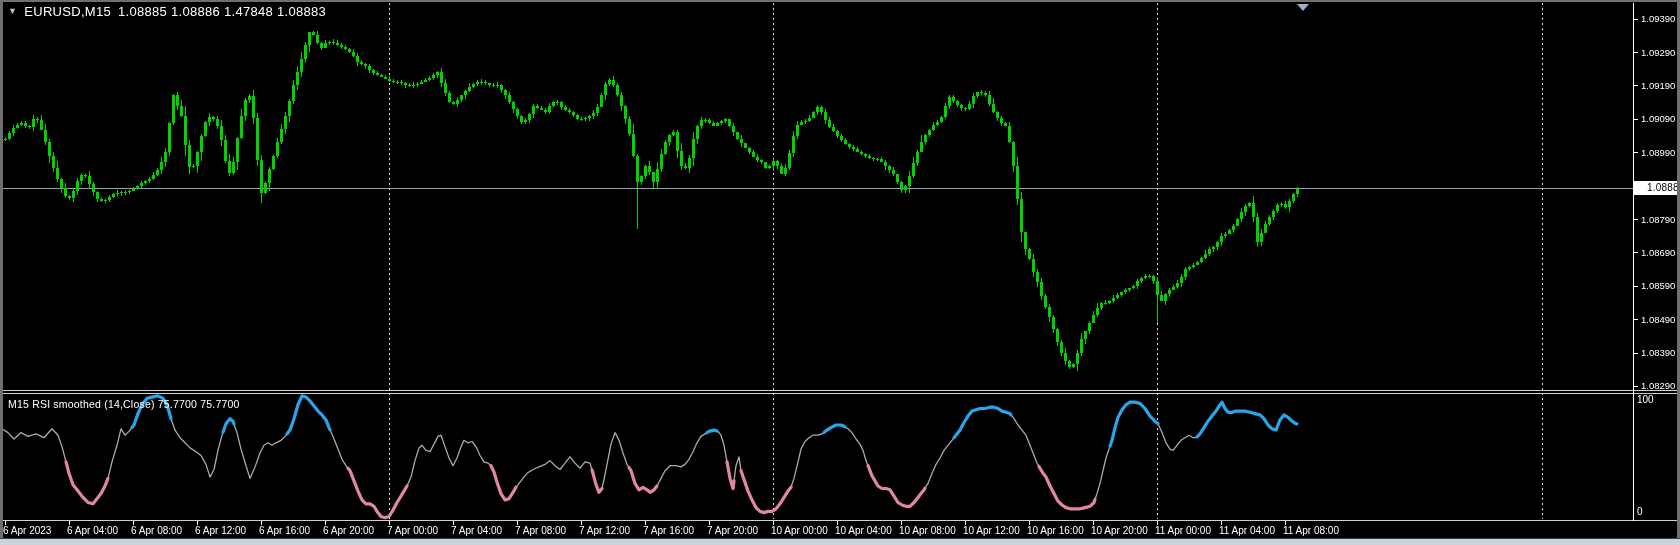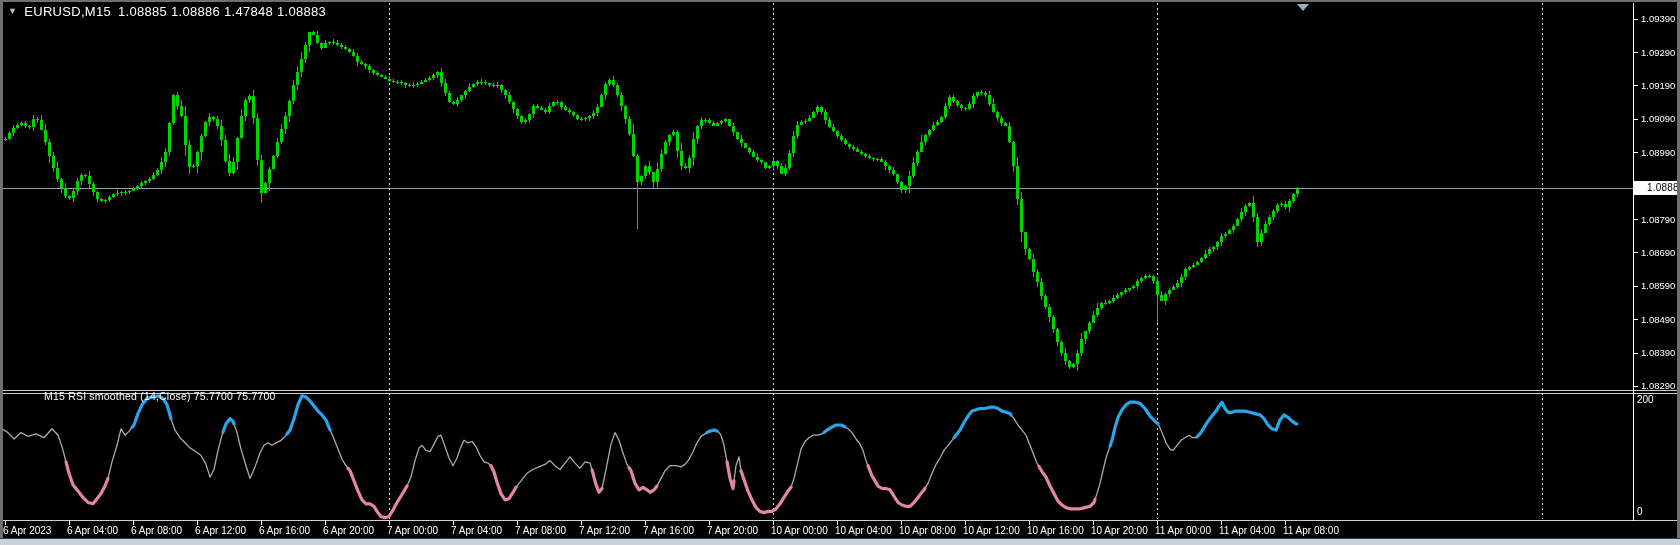--- a/index.html
+++ b/index.html
@@ -13,21 +13,21 @@
   #frame-top{left:0;top:0;width:1680px;height:2px;}
   #frame-left{left:0;top:0;width:3px;height:545px;}
   #frame-right{left:1677px;top:0;width:3px;height:545px;}
   #bottom-strip{position:absolute;left:0;top:538px;width:1680px;height:7px;background:#ccd2d9;border-top:1px solid #3f3f3f;}
   #chart-title{
     position:absolute;left:8px;top:4px;color:#fff;font-size:13px;letter-spacing:.3px;
     white-space:nowrap;display:flex;align-items:center;gap:7px;
   }
   #title-dropdown{font-size:9px;color:#c0c0c0;line-height:1;}
   #rsi-label{
-    position:absolute;left:8px;top:390px;color:#fff;font-size:10.5px;letter-spacing:.2px;white-space:nowrap;margin-left:36px;
+    position:absolute;left:8px;top:398px;color:#fff;font-size:10.5px;letter-spacing:.2px;white-space:nowrap;
   }
   #price-tag{
     position:absolute;left:1634px;top:181px;width:50px;height:14px;background:#fff;color:#000;
     font-size:10px;line-height:14px;padding-left:13px;letter-spacing:.2px;
   }
   #shift-marker{
     position:absolute;left:1297px;top:4px;width:0;height:0;
     border-left:6px solid transparent;border-right:6px solid transparent;border-top:7px solid #9db1c5;
   }
   #rsi-100{position:absolute;left:1637px;top:394px;color:#fff;font-size:10px;}
@@ -791,21 +791,21 @@
       </g>
     </svg>
 
   <div id="chart-title">
     <span id="title-dropdown">▼</span>
     <span>EURUSD,M15</span>
     <span>1.08885 1.08886 1.47848 1.08883</span>
   </div>
 
   <div id="rsi-label">M15 RSI smoothed (14,Close) 75.7700 75.7700</div>
-  <div id="rsi-100">200</div>
+  <div id="rsi-100">100</div>
   <div id="rsi-0">0</div>
 
   <div id="price-tag">1.08883</div>
   <div id="shift-marker"></div>
 
   <div class="frame" id="frame-top"></div>
   <div class="frame" id="frame-left"></div>
   <div class="frame" id="frame-right"></div>
   <div id="bottom-strip"></div>
 </div>

